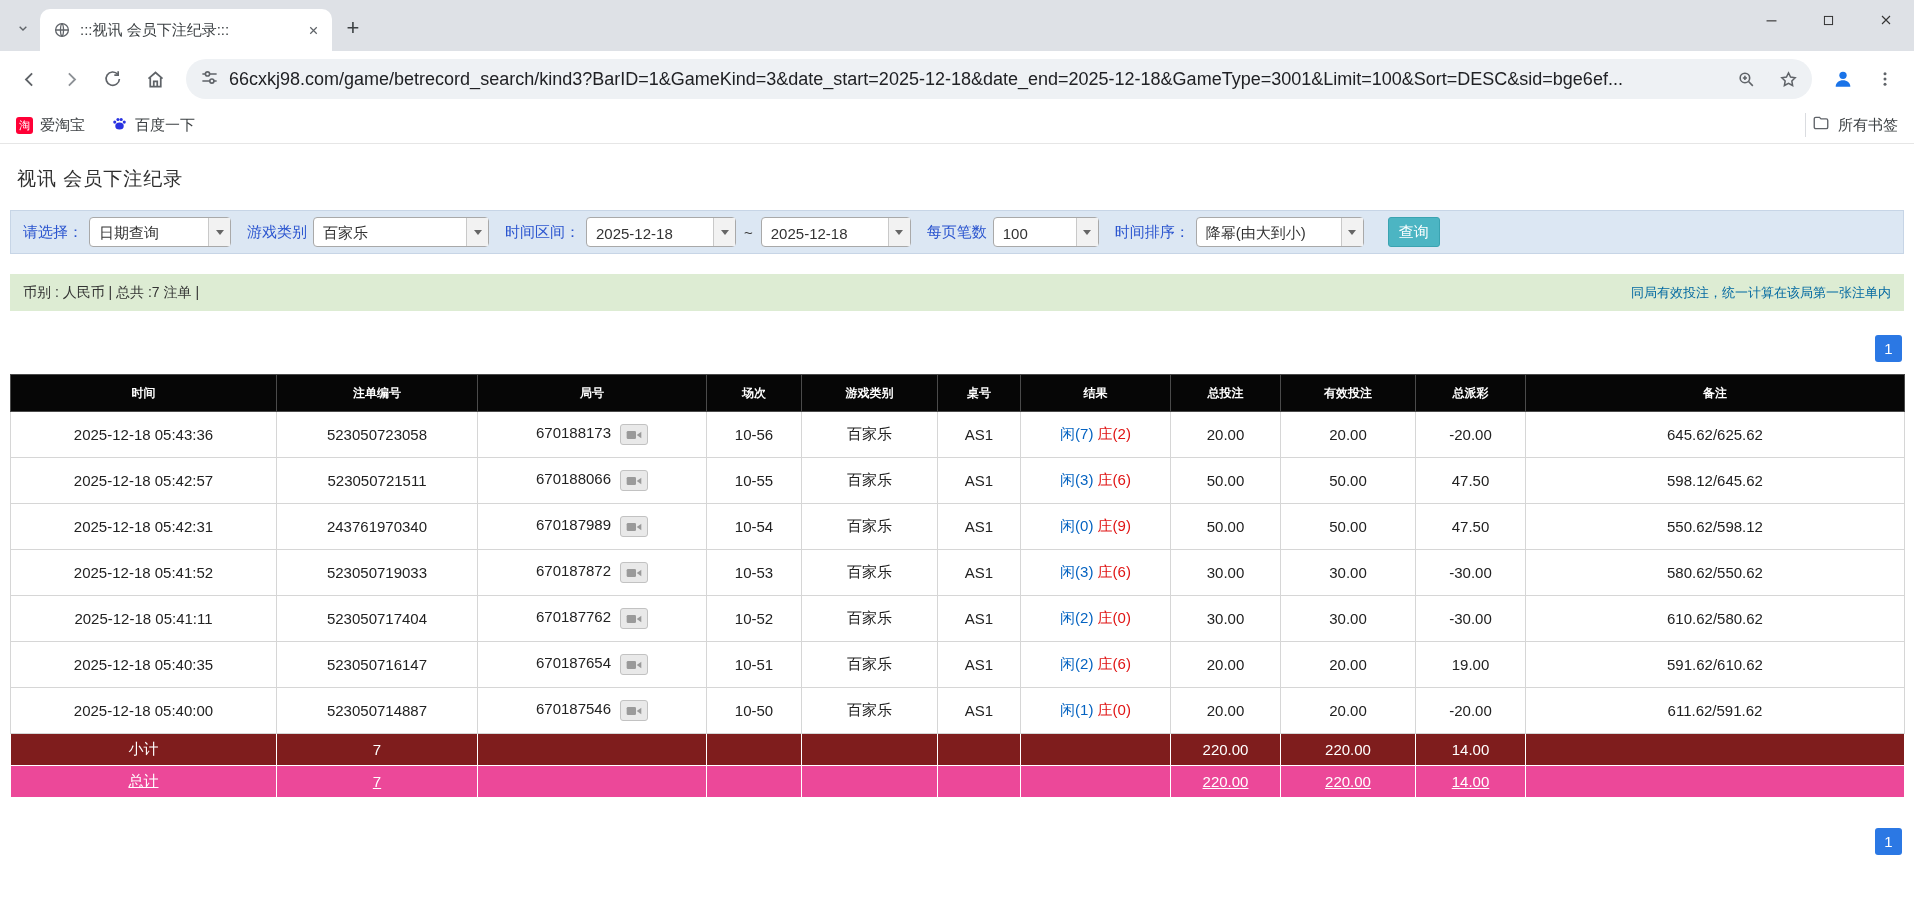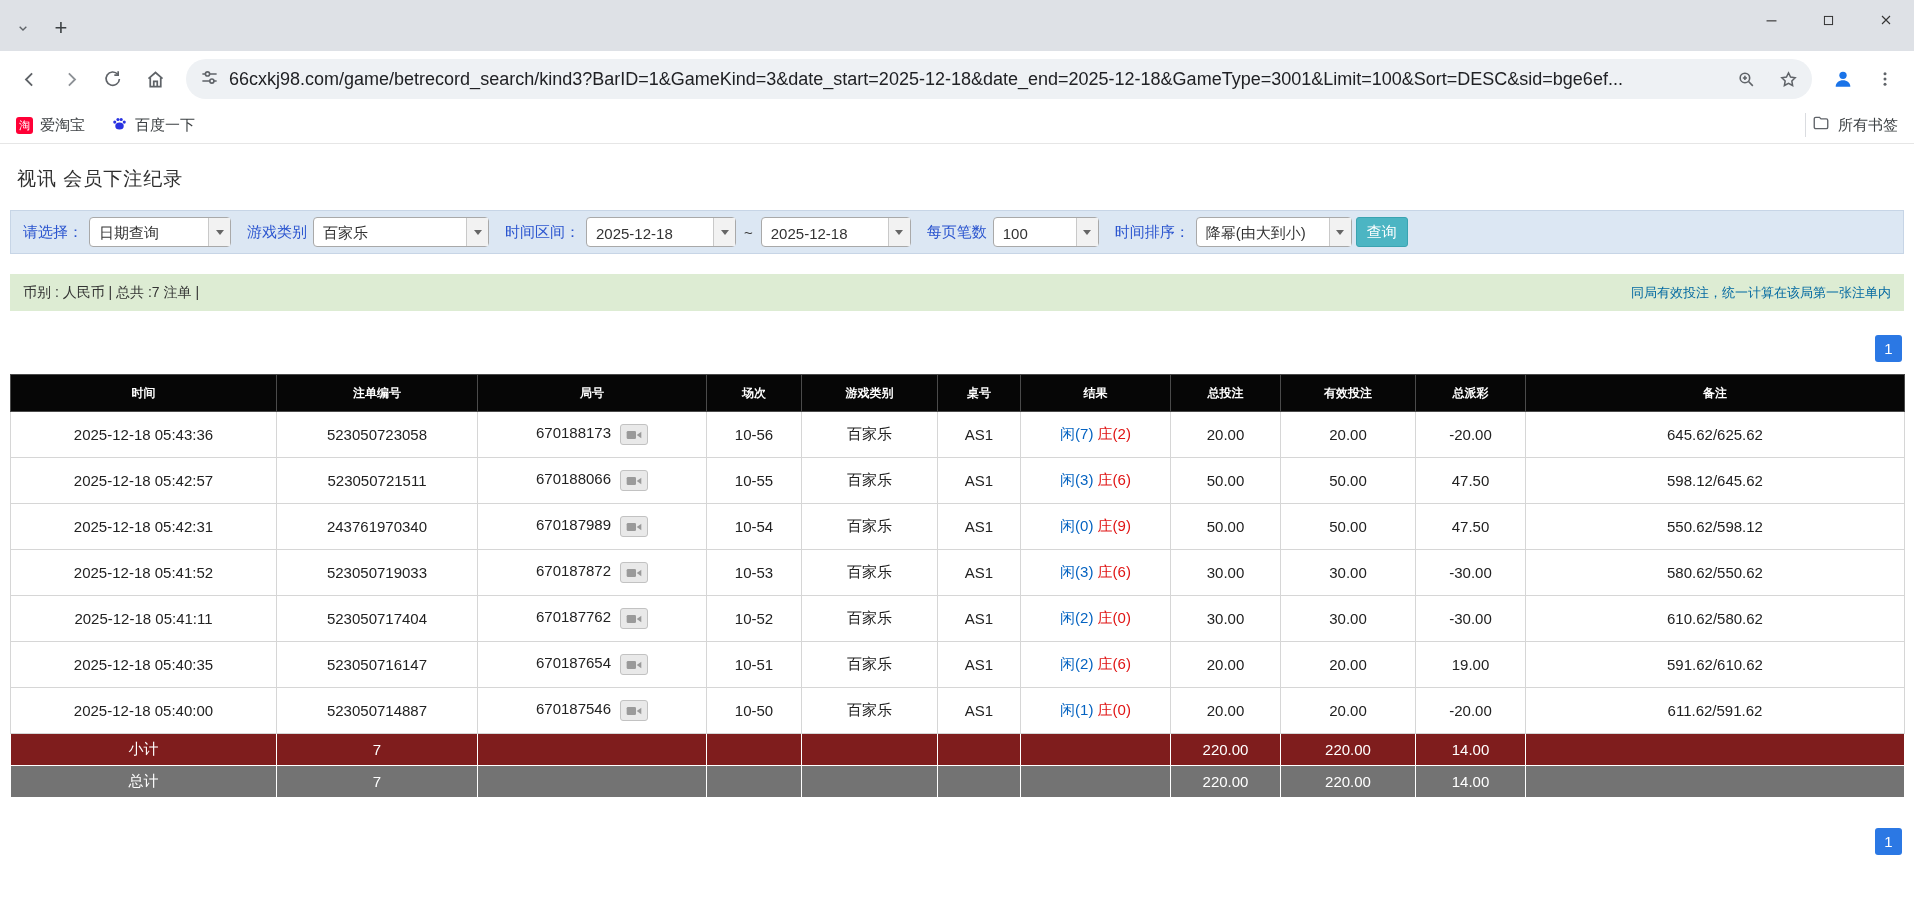--- a/index.html
+++ b/index.html
@@ -35,55 +35,69 @@
   .page-title { font-size:19px; color:#2f2f2f; font-weight:500; margin:6px 0 18px 17px; letter-spacing:1px; }
 
   .filter-bar { margin:0 10px; background:#dce7f3; border:1px solid #c7d5e6; height:44px; display:flex; align-items:center; padding:0 12px; font-size:15px; }
   .f-label { color:#2b55cf; margin:0 6px 0 16px; white-space:nowrap; }
   .f-label.first { margin-left:0; }
   .select { background:#fff; border:1px solid #a9a9a9; height:30px; display:inline-flex; align-items:stretch; border-radius:4px; }
   .select .val { padding:2px 9px 0; font-size:15px; color:#333; display:flex; align-items:center; }
   .select .arrow { width:22px; border-left:1px solid #c9c9c9; display:flex; align-items:center; justify-content:center; background:#f2f2f2; }
   .tri-down { width:0; height:0; border-left:4px solid transparent; border-right:4px solid transparent; border-top:5px solid #666; }
   .tilde { margin:0 8px; color:#333; }
-  .search-btn { margin-left:4px; min-width:48px; height:30px; background:#4cb5c3; border:1px solid #3aa3b1; color:#fff; font-size:15px; border-radius:3px; display:flex; align-items:center; justify-content:center; padding:0 10px; cursor:pointer; }
+  .search-btn { margin-left:24px; min-width:48px; height:30px; background:#4cb5c3; border:1px solid #3aa3b1; color:#fff; font-size:15px; border-radius:3px; display:flex; align-items:center; justify-content:center; padding:0 10px; cursor:pointer; }
 
   .summary-bar { margin:20px 10px 0; background:#ddecd3; height:37px; display:flex; align-items:center; justify-content:space-between; padding:0 13px; }
   .summary-left { font-size:14px; color:#333; }
   .summary-right { font-size:13px; color:#0369a1; }
 
   .pager-row { display:flex; justify-content:flex-end; margin:24px 12px 12px; }
   .pager-row.bottom { margin:30px 12px 0; }
   .page-btn { min-width:27px; height:27px; background:#2b78e4; color:#fff; font-size:15px; display:flex; align-items:center; justify-content:center; border-radius:3px; cursor:pointer; }
 
   table.records { width:1894px; margin:0 10px; border-collapse:collapse; table-layout:fixed; }
   .records th { background:#060606; color:#fff; font-size:12px; font-weight:bold; height:37px; border:1px solid #4a4a4a; }
   .records td { height:46px; text-align:center; font-size:15px; color:#222; border:1px solid #d6d6d6; background:#fff; }
   .records tfoot td { background:#7f1d1d; color:#fff; height:32px; border:1px solid #fff; }
-  .records tfoot tr.total-row td { background:#737373; }
+  .records tfoot tr.total-row td { background:#ec4899;text-decoration:underline; }
   .link-val { color:#0563c1; cursor:pointer; }
   .neg { color:#e01414; }
   .res-p { color:#0563c1; }
   .res-b { color:#e01414; }
   .video-btn { display:inline-flex; width:28px; height:21px; background:#e9e9e9; border:1px solid #c2c2c2; border-radius:3px; align-items:center; justify-content:center; margin-left:9px; vertical-align:middle; cursor:pointer; }
 </style>
 </head>
 <body>
 
 <div>
   <div class="tabstrip">
     <div class="tab-search">
       <span>
         <svg width="16" height="16" viewBox="0 0 24 24" fill="none" stroke="#5f6368" stroke-width="2">
             <path d="M7 10l5 5 5-5"></path>
           </svg>
       </span>
     </div>
 
 
+    <div class="tab active">
+      <span class="favicon">
+        <svg width="18" height="18" viewBox="0 0 24 24" fill="none" stroke="#5f6368" stroke-width="1.7">
+            <circle cx="12" cy="12" r="8.5"></circle>
+            <path d="M3.5 12h17M12 3.5c2.7 2.3 2.7 14.7 0 17M12 3.5c-2.7 2.3-2.7 14.7 0 17"></path>
+          </svg>
+      </span>
+      <span class="title">:::视讯 会员下注纪录:::</span>
+      <span class="tab-close">
+        <svg width="13" height="13" viewBox="0 0 24 24" stroke="#5f6368" stroke-width="2.2">
+            <path d="M6 6l12 12M18 6L6 18"></path>
+          </svg>
+      </span>
+    </div>
 
     <div class="newtab-btn">+</div>
 
     <div class="win-controls">
       <div class="win-btn">
         <svg width="17" height="17" viewBox="0 0 24 24" stroke="#333" stroke-width="1.6">
             <path d="M5 12.5h14"></path>
           </svg>
       </div>
       <div class="win-btn">
@@ -227,21 +241,21 @@
 
     <span class="f-label">每页笔数</span>
     <div class="select" style="width:106px">
       <span class="val" style="flex:1">100</span>
       <span class="arrow">
           <span class="tri-down"></span>
         </span>
     </div>
 
     <span class="f-label">时间排序：</span>
-    <div class="select" style="width:156px">
+    <div class="select" style="width:168px">
       <span class="val" style="flex:1">降幂(由大到小)</span>
       <span class="arrow">
           <span class="tri-down"></span>
         </span>
     </div>
 
     <div class="search-btn">查询</div>
   </div>
 
   <div class="summary-bar">

